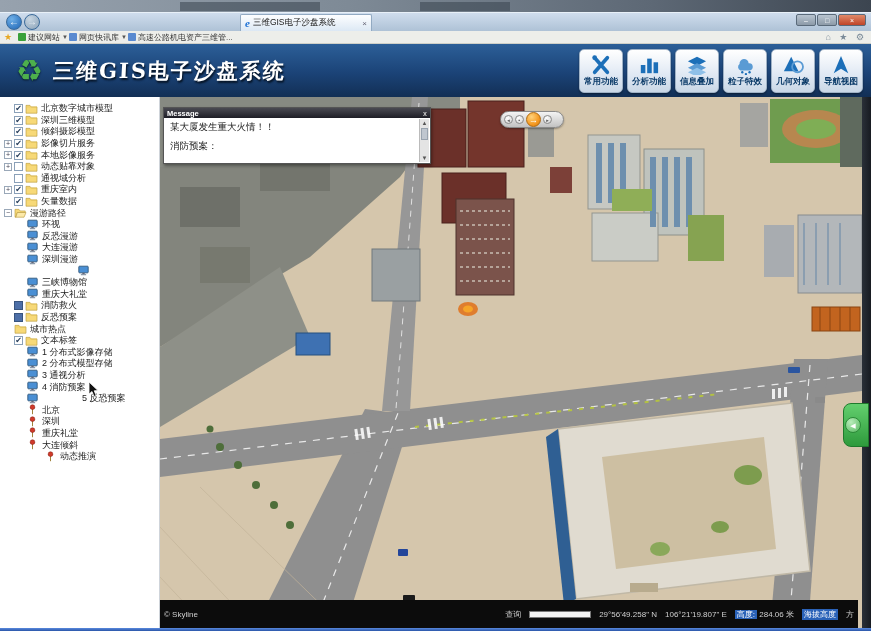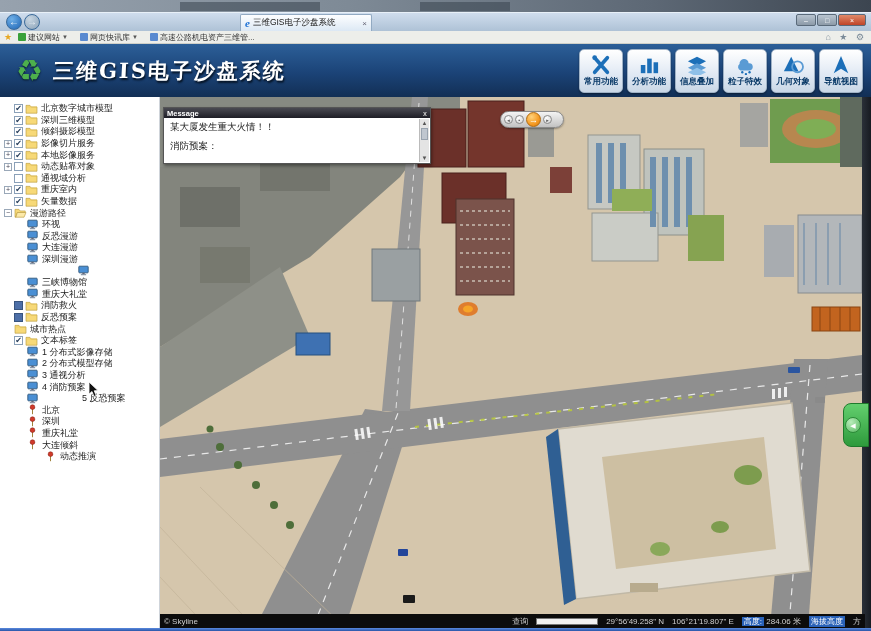--- a/index.html
+++ b/index.html
@@ -94,21 +94,21 @@
   .pplay{width:15px;height:15px;border-radius:50%;background:radial-gradient(circle at 35% 30%,#ffd27a,#f59a23 60%,#d87808);
     border:1px solid #b06a10;color:#fff;font-size:9px;line-height:14px;text-align:center;font-weight:bold;}
 
   
   .handle{position:absolute;right:2px;top:403px;width:26px;height:44px;border-radius:8px 0 0 8px;
     background:linear-gradient(#63cf6e,#2e9a3c);border:1px solid #1f7a2c;display:flex;align-items:center;z-index:6;}
   .handle .hcirc{width:16px;height:16px;border-radius:50%;background:radial-gradient(circle at 35% 30%,#b8ecba,#57b860);
     border:1px solid #2c8a38;color:#fff;font-size:7px;line-height:15px;text-align:center;margin-left:1px;}
 
   
-  .statusbar{position:absolute;left:160px;right:6px;bottom:3px;height:14px;background:#0c0c0c;
+  .statusbar{position:absolute;left:160px;right:13px;bottom:3px;height:28px;background:#0c0c0c;
     display:flex;align-items:center;font-size:8px;color:#cfcfcf;padding:0 4px;z-index:5;}
   .statusbar .seg{margin-left:8px;white-space:nowrap;}
   .statusbar .lbl{background:#2a62b8;color:#fff;padding:0 2px;}
   .statusbar .right{margin-left:auto;display:flex;align-items:center;}
   .progress{width:62px;height:7px;background:#f2f2f2;border:1px solid #777;margin-left:8px;}
 
   .taskbar{position:absolute;left:0;bottom:0;right:0;height:3px;
     background:linear-gradient(#5a8ade,#2a55a8);}
 
   .cursor{position:absolute;left:88px;top:382px;z-index:9;}
@@ -133,21 +133,21 @@
     </div>
     <div class="winctl">
       <span>–</span>
       <span>□</span>
       <span class="close">×</span>
     </div>
   </div>
 
   <div class="favbar">
     <span class="star">★</span>
-    <span id="fav-items" style="display:flex;gap:12px;">
+    <span id="fav-items" style="display:flex;gap:1px;">
         <span class="favitem">
           <span class="ico" style="background:#3aa13a"></span>
           <span>建议网站</span>
           <span style="font-size:6px;color:#555;">▼</span>
         </span>
         <span class="favitem">
           <span class="ico" style="background:#5a8ad0"></span>
           <span>网页快讯库</span>
           <span style="font-size:6px;color:#555;">▼</span>
         </span>

